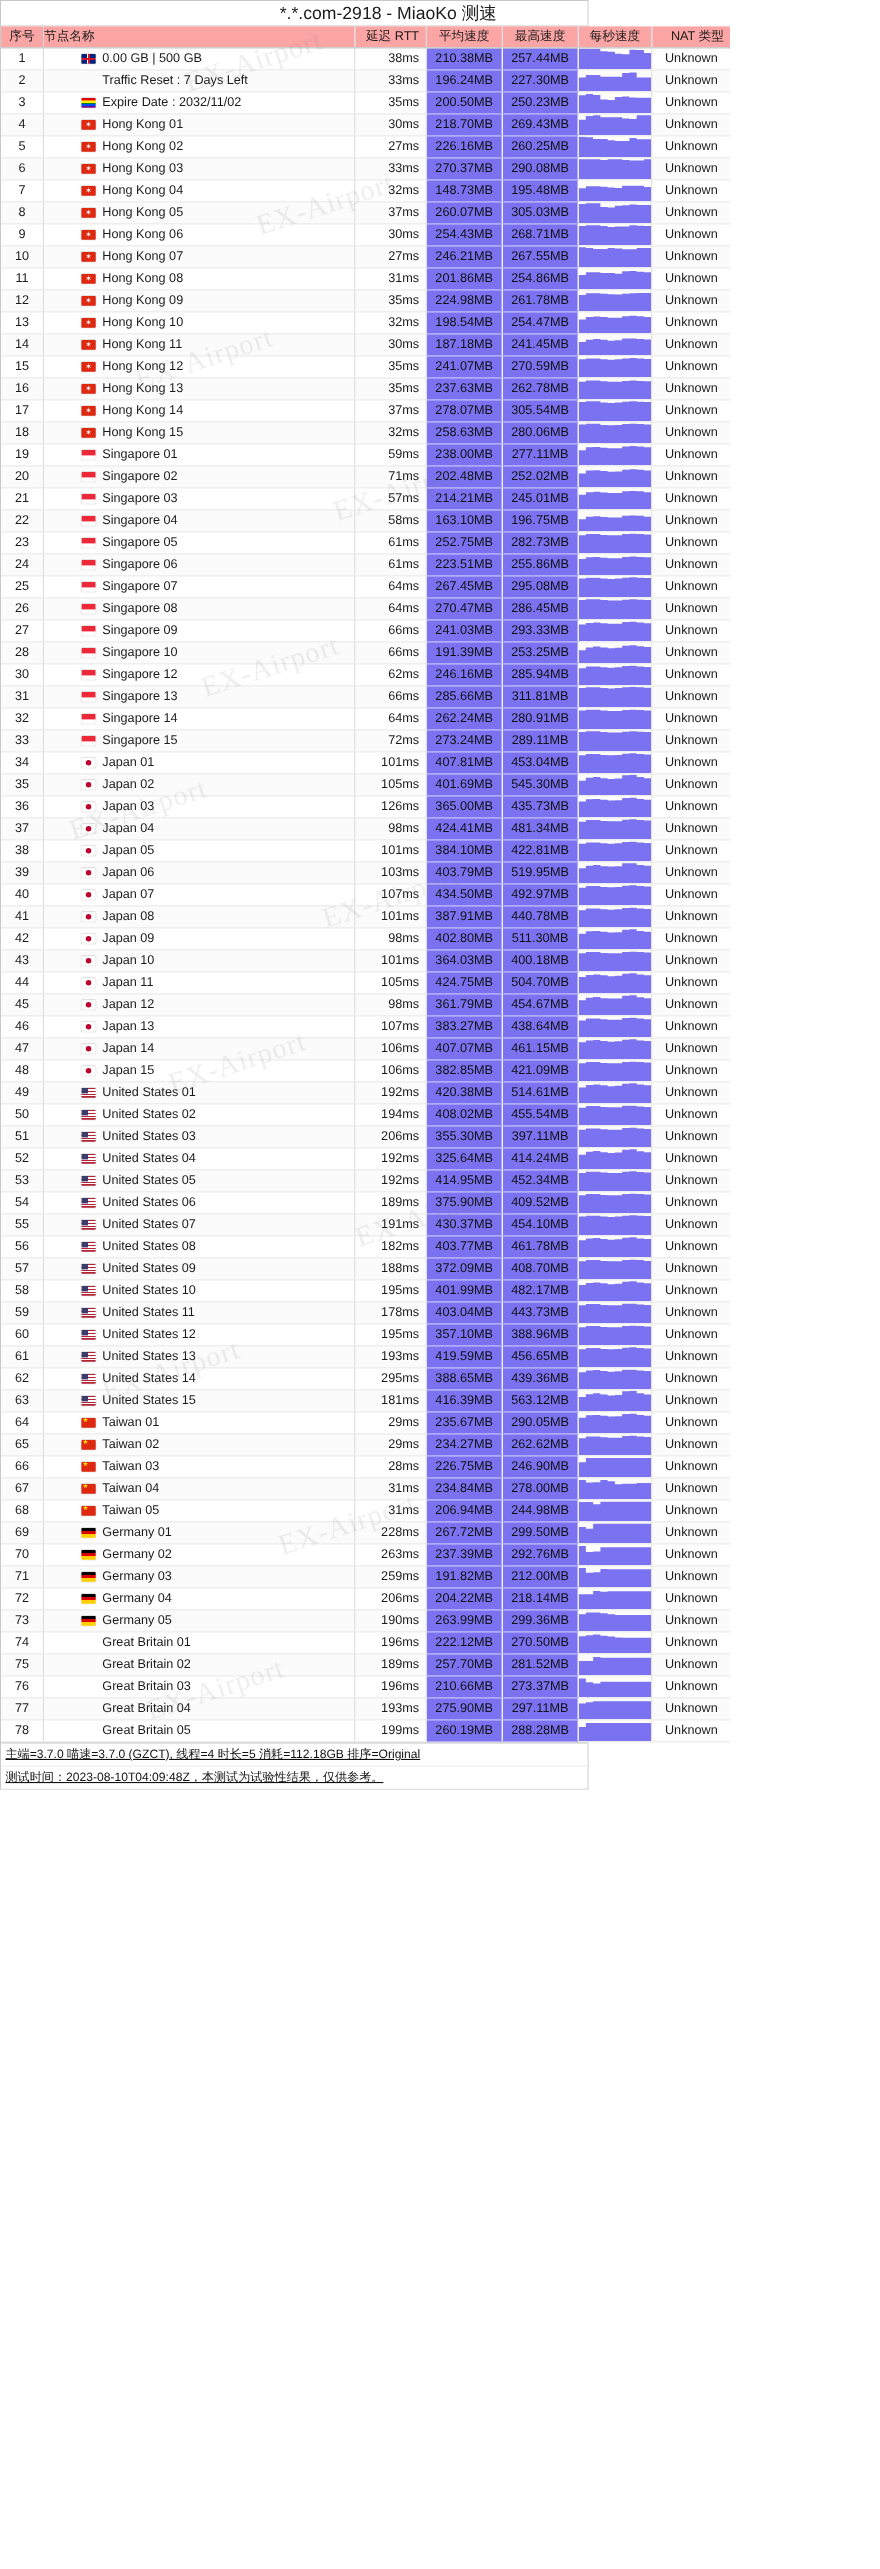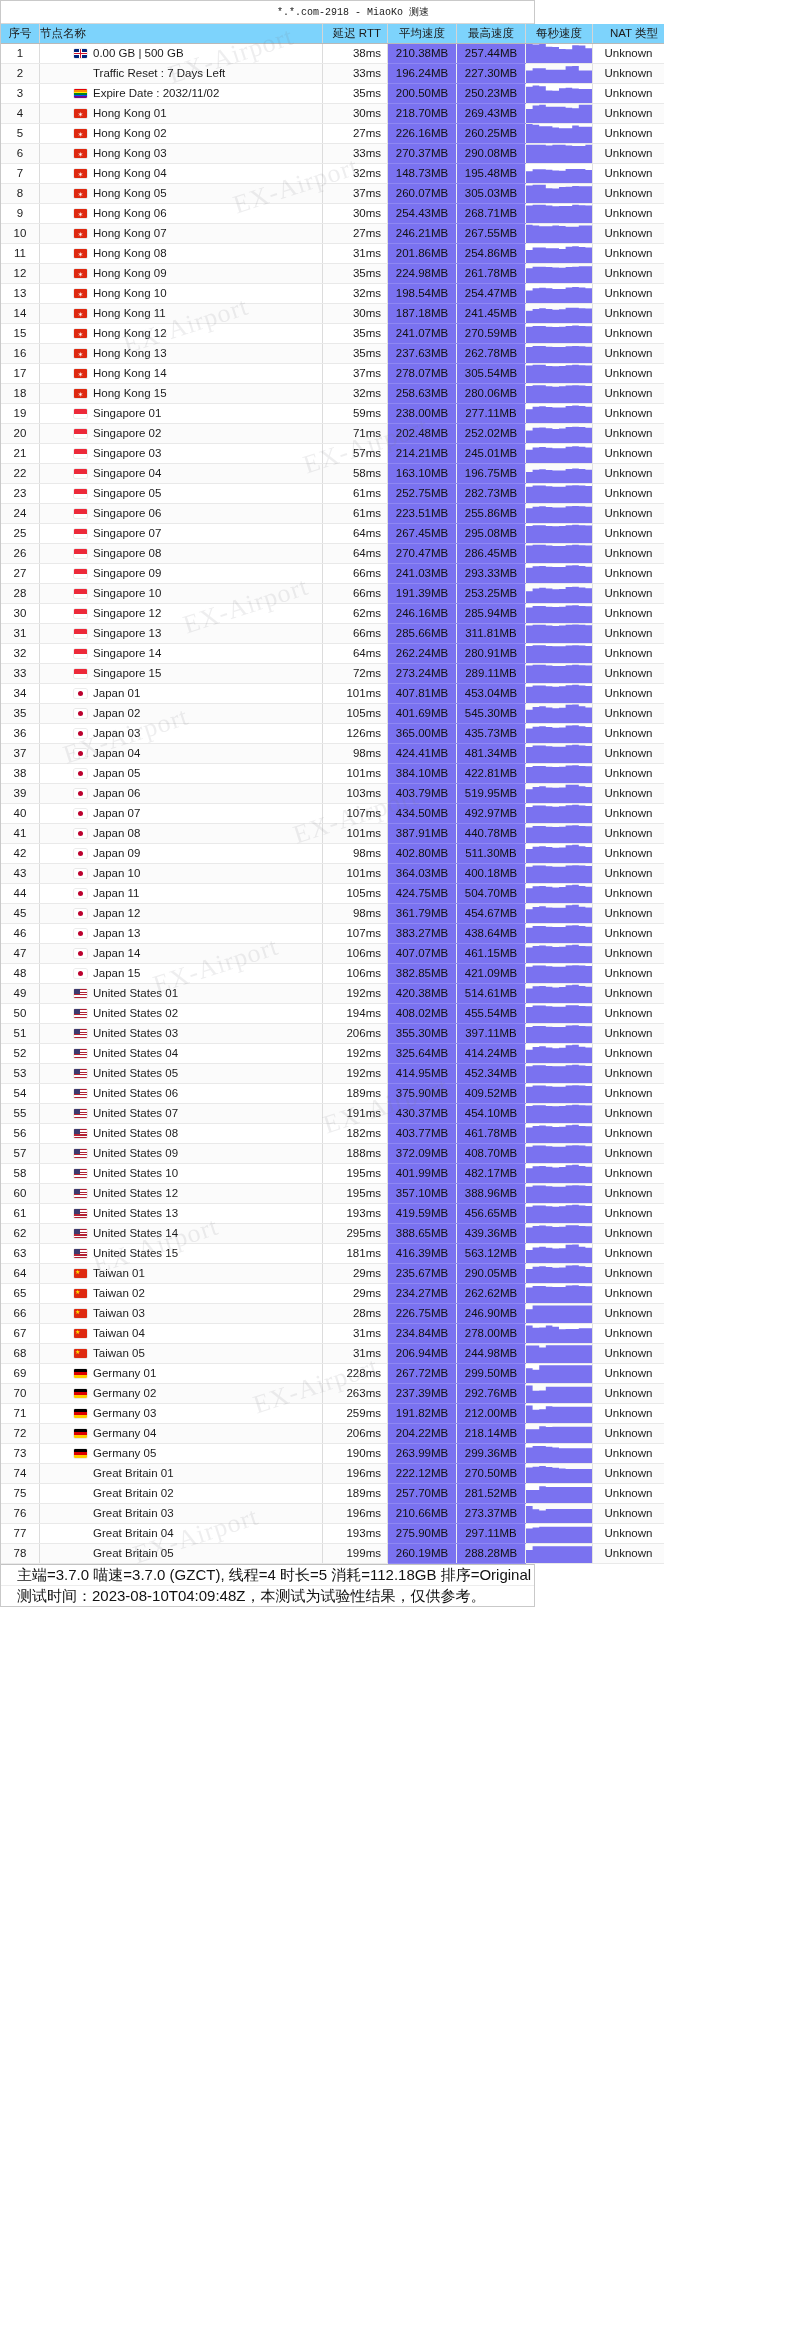--- a/index.html
+++ b/index.html
@@ -20,45 +20,44 @@
   .titlebar{
     height:22px;
     background:#ffffff;
     border-bottom:1px solid #d8d8d8;
     display:flex;
     align-items:center;
     justify-content:center;
     padding-right:4px;
   }
   .title-text{
-    font-size:10px;
+    font-size:16px;
     color:#1a1a1a;
     white-space:nowrap;
     padding-left:175px;
-    font-family:Liberation Mono, monospace;
   }
   
   table.grid{
     border-collapse:collapse;
     width:535px;
     table-layout:fixed;
   }
   table.grid th,table.grid td{
     padding:0;
     margin:0;
     font-weight:normal;
     font-size:11.5px;
     color:#1b1b1b;
     height:19px;
     line-height:19px;
     overflow:hidden;
     white-space:nowrap;
   }
   thead th{
-    background:#7dd3fc;
+    background:#fca5a5;
     border-bottom:1px solid #b9b9b9;
     border-right:1px solid #d5d5d5;
     text-align:center;
     font-size:11.5px;
     color:#111;
     height:22px;
     line-height:22px;
   }
   thead th:last-child{border-right:none;padding-left:11px;}
   tbody td{
@@ -139,27 +138,28 @@
     display:block;
   }
   .sparkwrap svg{display:block;width:100%;height:19px;}
 
   
   .footer{
     border-top:1px solid #c3c3c3;
     background:#ffffff;
   }
   .footline{
-    font-size:15px;
+    font-size:11px;
     color:#111;
     height:20px;
     line-height:20px;
-    padding-left:16px;
+    padding-left:4px;
     white-space:nowrap;
     border-bottom:1px solid #ededed;
+    text-decoration:underline;
   }
   .footline:last-child{border-bottom:none;}
 
   
   .wm{
     position:absolute;
     pointer-events:none;
     color:rgba(120,120,130,.13);
     font-size:26px;
     font-family:"Liberation Serif","DejaVu Serif",serif;
@@ -1324,20 +1324,40 @@
           <td class="c-spark">
             <span class="sparkwrap">
               <svg viewBox="0 0 100 100" preserveAspectRatio="none">
                 <path d="M0,100 L0.00,22.00 L10.00,22.00 L10.00,12.00 L20.00,12.00 L20.00,10.00 L30.00,10.00 L30.00,14.00 L40.00,14.00 L40.00,18.00 L50.00,18.00 L50.00,16.00 L60.00,16.00 L60.00,6.00 L70.00,6.00 L70.00,4.00 L80.00,4.00 L80.00,10.00 L90.00,10.00 L90.00,14.00 L100.00,14.00 L100,100 Z" fill="#7a72f0"></path>
               </svg>
             </span>
           </td>
           <td class="c-nat">Unknown</td>
         </tr>
         <tr>
+          <td class="c-idx">59</td>
+          <td class="c-name">
+            <div class="namecell">
+              <span class="flag f-us"></span>
+              <span>United States 11</span>
+            </div>
+          </td>
+          <td class="c-rtt">178ms</td>
+          <td class="c-avg">403.04MB</td>
+          <td class="c-max">443.73MB</td>
+          <td class="c-spark">
+            <span class="sparkwrap">
+              <svg viewBox="0 0 100 100" preserveAspectRatio="none">
+                <path d="M0,100 L0.00,14.00 L10.00,14.00 L10.00,8.00 L20.00,8.00 L20.00,8.00 L30.00,8.00 L30.00,12.00 L40.00,12.00 L40.00,14.00 L50.00,14.00 L50.00,14.00 L60.00,14.00 L60.00,6.00 L70.00,6.00 L70.00,6.00 L80.00,6.00 L80.00,10.00 L90.00,10.00 L90.00,12.00 L100.00,12.00 L100,100 Z" fill="#7a72f0"></path>
+              </svg>
+            </span>
+          </td>
+          <td class="c-nat">Unknown</td>
+        </tr>
+        <tr>
           <td class="c-idx">60</td>
           <td class="c-name">
             <div class="namecell">
               <span class="flag f-us"></span>
               <span>United States 12</span>
             </div>
           </td>
           <td class="c-rtt">195ms</td>
           <td class="c-avg">357.10MB</td>
           <td class="c-max">388.96MB</td>

